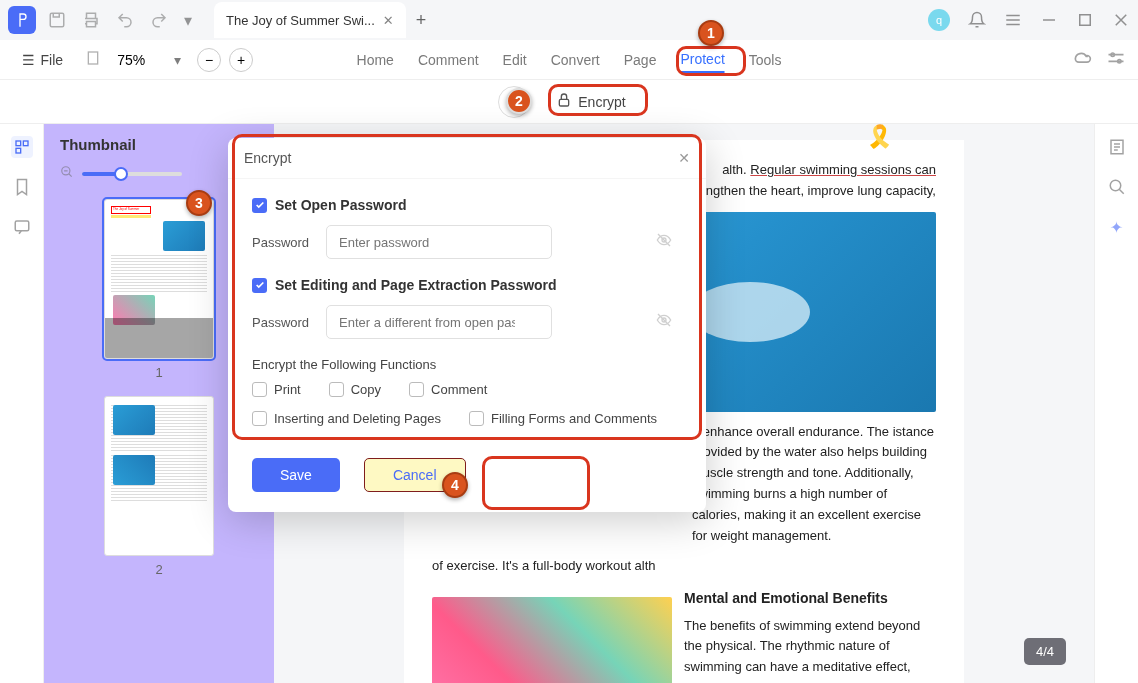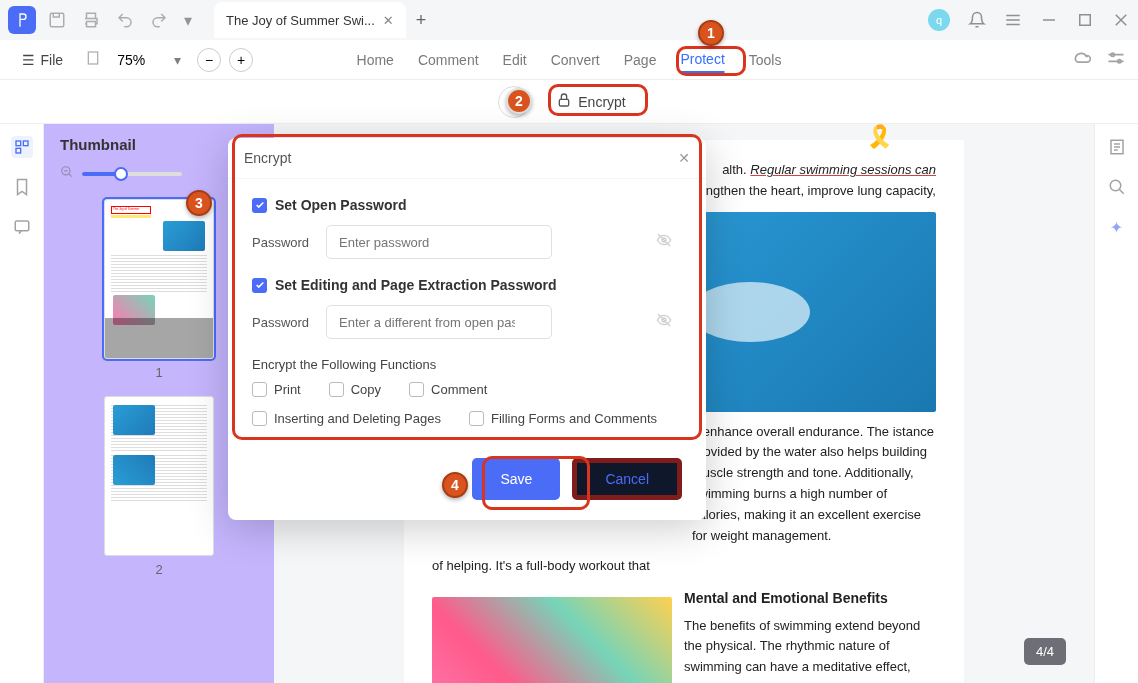--- a/index.html
+++ b/index.html
@@ -46,21 +46,21 @@
 .thumb-img.selected { outline: 2px solid #4a6cf7; }
 .thumb-num { text-align: center; font-size: 13px; color: #666; margin-top: 6px; }
 .thumb-content { padding: 6px; font-size: 4px; line-height: 1.2; color: #333; }
 .thumb-pool { width: 42px; height: 30px; background: linear-gradient(135deg, #2a9dd6, #1e7bb8); float: right; margin: 2px; border-radius: 2px; }
 .thumb-highlight { background: #ffe976; height: 3px; width: 40px; margin: 1px 0; }
 
 .doc-area { flex: 1; background: #f5f6f8; padding: 16px; overflow: hidden; position: relative; }
 .doc-page { background: #fff; padding: 20px 28px; margin: 0 auto; max-width: 560px; font-family: Georgia, serif; font-size: 13px; line-height: 1.6; color: #222; }
 .doc-page p { margin-bottom: 10px; }
 .doc-page h4 { font-weight: bold; margin: 8px 0 6px; font-size: 14px; }
-.doc-page .underline { text-decoration: underline; text-decoration-color: #c44; font-style: italic; }
+.doc-page .underline { text-decoration: underline; text-decoration-color: #c44; }
 .doc-ribbon { position: absolute; right: 200px; top: 0; font-size: 22px; }
 .pool-img { width: 100%; height: 200px; background: linear-gradient(135deg, #3aa8e0 0%, #2590cc 50%, #1a78b0 100%); margin: 10px 0; position: relative; border-radius: 2px; }
 .floatie { position: absolute; right: 25%; top: 35%; width: 120px; height: 60px; background: #cfe8f5; border-radius: 50%; opacity: 0.8; }
 .floats-img { width: 240px; height: 130px; background: linear-gradient(45deg, #ff7ab0, #ff5a8a, #76d4b8, #ffd050); margin: 10px 0; border-radius: 2px; float: left; margin-right: 12px; }
 
 .right-rail { width: 44px; background: #fff; display: flex; flex-direction: column; align-items: center; padding-top: 12px; gap: 18px; border-left: 1px solid #eee; }
 
 .page-indicator { position: absolute; right: 72px; bottom: 18px; background: #6e6e76; color: #fff; padding: 6px 12px; border-radius: 5px; font-size: 13px; }
 
 .dialog { position: absolute; left: 228px; top: 138px; width: 478px; background: #fff; border-radius: 8px; box-shadow: 0 8px 40px rgba(0,0,0,0.2); z-index: 100; }
@@ -72,24 +72,24 @@
 .checkbox.empty { background: #fff; border: 1px solid #bbb; }
 .checkbox svg { width: 10px; height: 10px; }
 .field-row { display: flex; align-items: center; gap: 14px; margin-bottom: 18px; }
 .field-label { font-size: 13px; color: #555; width: 60px; }
 .text-input { flex: 1; height: 34px; border: 1px solid #e0e0e0; border-radius: 5px; padding: 0 36px 0 12px; font-size: 13px; position: relative; }
 .input-wrap { flex: 1; position: relative; }
 .eye-icon { position: absolute; right: 10px; top: 50%; transform: translateY(-50%); opacity: 0.4; cursor: pointer; }
 .functions-title { font-size: 13px; color: #444; margin-bottom: 10px; }
 .func-grid { display: flex; flex-wrap: wrap; gap: 14px 28px; }
 .func-item { display: flex; align-items: center; gap: 7px; font-size: 13px; color: #444; }
-.dialog-footer { padding: 14px 24px 20px; display: flex; justify-content: flex-end; gap: 12px; }
+.dialog-footer { padding: 14px 24px 20px; display: flex; gap: 24px; }
 .btn { padding: 8px 28px; border-radius: 5px; font-size: 14px; cursor: pointer; border: none; }
 .btn-primary { background: #4a6cf7; color: #fff; }
-.btn-secondary { background: #0f172a; color: #4a6cf7; border: 5px solid #7f1d1d; }
+.btn-secondary { background: #fef9c3; color: #4a6cf7; border: 1px solid #7f1d1d; }
 
 .callout-num { position: absolute; width: 26px; height: 26px; background: #d9531e; border: 2px solid #a83c12; border-radius: 50%; color: #fff; font-weight: bold; font-size: 14px; display: flex; align-items: center; justify-content: center; z-index: 200; box-shadow: 0 2px 4px rgba(0,0,0,0.3); }
 .callout-box { position: absolute; border: 3px solid #d9351e; border-radius: 10px; z-index: 150; pointer-events: none; }
 </style>
 </head>
 <body>
 
 <div class="titlebar">
   <div class="logo">
     <svg viewBox="0 0 24 24" fill="#fff">
@@ -253,21 +253,21 @@
   </div>
 
   <div class="doc-area">
     <span class="doc-ribbon">🎗️</span>
     <div class="doc-page">
       <p style="text-align:right"><span>alth. </span><span class="underline">Regular swimming sessions can</span><br><span> engthen the heart, improve lung capacity,</span></p>
       <div class="pool-img">
           <div class="floatie"></div>
         </div>
       <p style="margin-left:260px">d enhance overall endurance. The istance provided by the water also helps building muscle strength and tone. Additionally, swimming burns a high number of calories, making it an excellent exercise for weight management.</p>
-      <p>of helping. It's a full-body workout that</p>
+      <p>of exercise. It's a full-body workout alth</p>
       <div class="floats-img"></div>
       <h4>Mental and Emotional Benefits</h4>
       <p>The benefits of swimming extend beyond the physical. The rhythmic nature of swimming can have a meditative effect, helping to reduce stress and anxiety. The combination</p>
     </div>
   </div>
 
   <div class="right-rail">
     <span class="rail-icon">
         <svg width="18" height="18" viewBox="0 0 24 24" fill="none" stroke="#666" stroke-width="2">
           <rect x="4" y="3" width="16" height="18"></rect>

